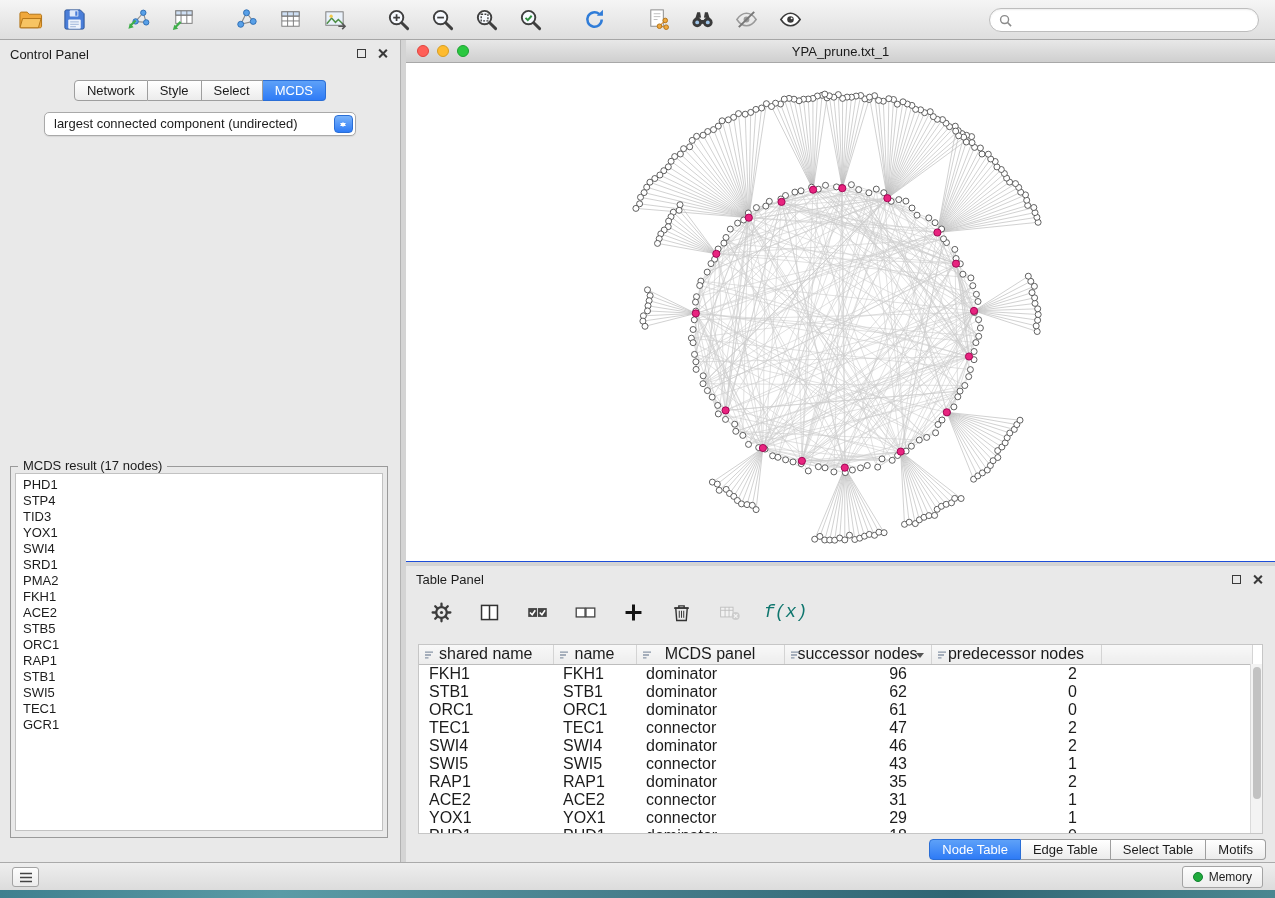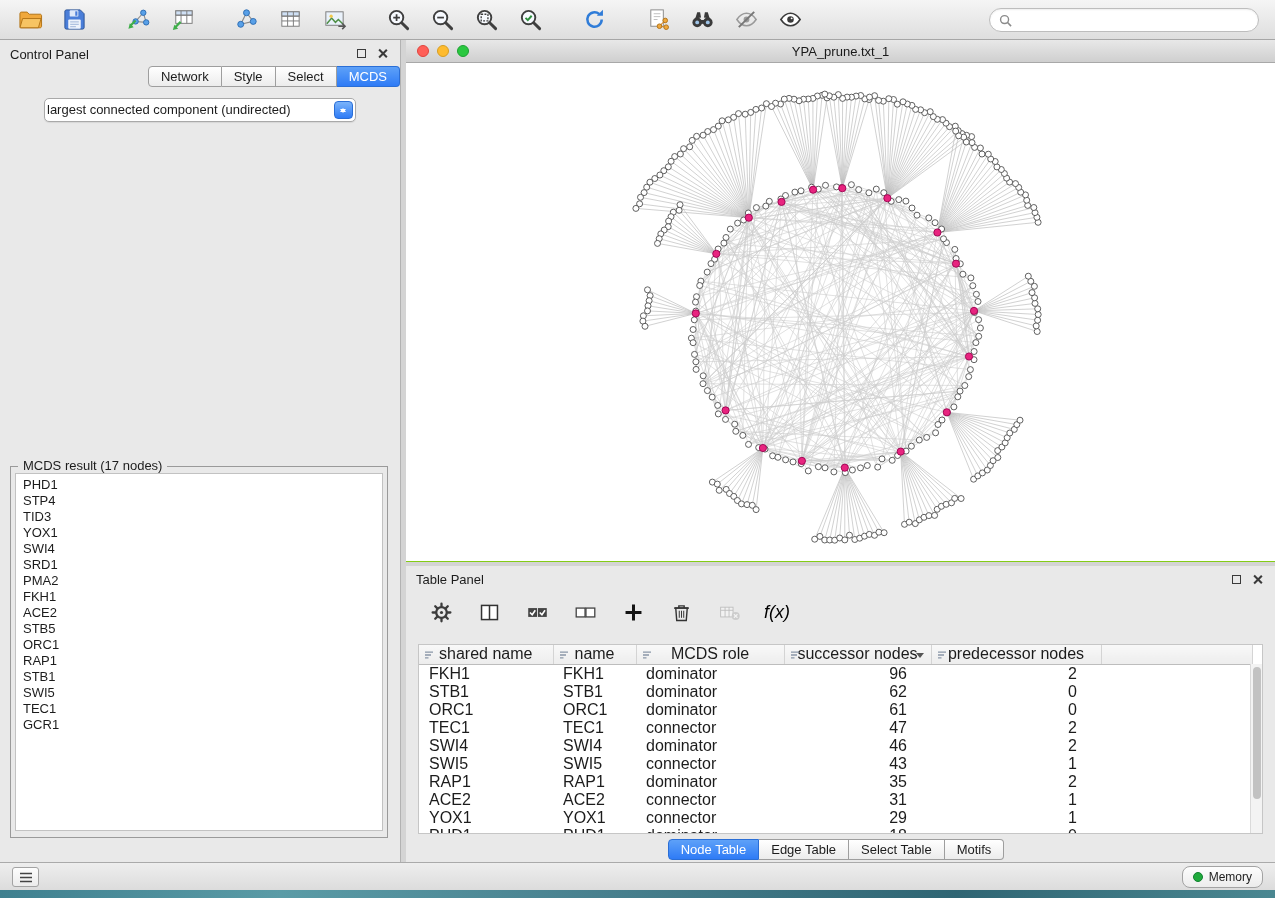--- a/index.html
+++ b/index.html
@@ -15,68 +15,68 @@
   .search-box input{border:none;outline:none;flex:1;font-size:12px;background:transparent;margin-left:6px}
 
   
   .control-panel{position:absolute;left:0;top:40px;width:401px;height:822px;background:#e9e9e9;border-right:1px solid #b2b2b2}
   .cp-header{position:relative;height:26px;padding:7px 10px 0}
   .win-icons{position:absolute;right:12px;top:8px;display:flex;gap:11px;align-items:center}
   .float-icon{width:9px;height:9px;border:1.5px solid #3a3a3a;display:inline-block}
   .x-icon{width:11px;height:11px;display:inline-block;position:relative}
   .x-icon::before,.x-icon::after{content:"";position:absolute;left:5px;top:0;width:1.8px;height:11px;background:#3a3a3a}
   .x-icon::before{transform:rotate(45deg)}.x-icon::after{transform:rotate(-45deg)}
-  .tabs-row{display:flex;justify-content:flex-end;margin-top:0}
+  .tabs-row{display:flex;justify-content:center;margin-top:14px}
   .seg{display:flex}
   .tab{height:21px;line-height:19px;padding:0 12px;background:linear-gradient(#ffffff,#ececec);border:1px solid #9e9e9e;border-left:none;font-size:13px;white-space:nowrap}
   .tab:first-child{border-left:1px solid #9e9e9e;border-radius:4px 0 0 4px}
   .tab:last-child{border-radius:0 4px 4px 0}
   .tab.active{background:linear-gradient(#5ea1f8,#2e7bf6);color:#fff;border-color:#2a6ed6}
   .opt-label{text-align:center;margin-top:27px}
-  .combo{position:relative;margin:11px auto 0;width:312px;height:24px;background:#fff;border:1px solid #a9a9a9;border-radius:5px;line-height:22px;padding:0 28px 0 2px;box-shadow:0 1px 1px rgba(0,0,0,.08);white-space:nowrap;overflow:hidden}
+  .combo{position:relative;margin:11px auto 0;width:312px;height:24px;background:#fff;border:1px solid #a9a9a9;border-radius:5px;line-height:22px;padding:0 28px 0 9px;box-shadow:0 1px 1px rgba(0,0,0,.08);white-space:nowrap;overflow:hidden}
   .stepper{position:absolute;right:2px;top:2px;width:19px;height:18px;border-radius:4px;background:linear-gradient(#7ab3fa,#2e7bf6);border:1px solid #2a6ed6}
   .stepper::before{content:"";position:absolute;left:5px;top:3px;border:3.5px solid transparent;border-bottom:4px solid #fff}
   .stepper::after{content:"";position:absolute;left:5px;bottom:2px;border:3.5px solid transparent;border-top:4px solid #fff}
   .btn-row{display:flex;justify-content:center;gap:14px;margin-top:15px}
   .btn{height:23px;padding:0 15px;font-size:13px;background:linear-gradient(#ffffff,#f0f0f0);border:1px solid #a9a9a9;border-radius:5px}
   .btn.focused{border-color:#5c9bef;box-shadow:0 0 0 3px rgba(100,160,240,.55)}
   .mcds-group{position:absolute;left:10px;top:426px;width:378px;height:372px;border:1px solid #9a9a9a}
   .mcds-legend{position:absolute;left:18px;top:418px;background:#e9e9e9;padding:0 5px;z-index:2}
   .mcds-list{position:absolute;left:15px;top:433px;width:368px;height:358px;background:#fff;border:1px solid #c2c2c2;padding:3px 0 0 7px;overflow:hidden}
   .result-item{height:16px;line-height:16px;font-size:13px}
 
   
-  .network-window{position:absolute;left:406px;top:40px;width:869px;height:522px;background:#84cc16}
+  .network-window{position:absolute;left:406px;top:40px;width:869px;height:522px;background:#1d4ed8}
   .net-titlebar{height:23px;background:linear-gradient(#e8e8e8,#cfcfcf);border-bottom:1px solid #a8a8a8;position:relative;display:flex;align-items:center;justify-content:center;font-size:13px;color:#1a1a1a}
   .traffic{position:absolute;left:11px;top:5px;display:flex;gap:8px}
   .light{width:12px;height:12px;border-radius:50%}
   .net-canvas{width:869px;height:498px;background:#fff;overflow:hidden}
 
   
   .table-panel{position:absolute;left:406px;top:566px;width:869px;height:296px;background:#e9e9e9}
   .tp-header{position:relative;height:24px;padding:6px 10px 0}
   .tp-toolbar{height:44px;display:flex;align-items:center;padding-left:22px;gap:22px}
   .ticon{width:26px;height:26px;display:flex;align-items:center;justify-content:center}
   .ticon svg{width:23px;height:23px}
-  .fx{font-family:Liberation Sans, sans-serif;font-style:italic;font-size:18px;color:#000000}
+  .fx{font-family:Liberation Mono, monospace;font-style:italic;font-size:18px;color:#0f766e}
   .node-table-wrap{position:absolute;left:12px;top:78px;width:845px;height:190px;background:#fff;border:1px solid #c6c6c6;overflow:hidden}
   table{border-collapse:collapse;table-layout:fixed;width:833px;font-size:16px}
   thead th{height:19px;background:linear-gradient(#f8f8f8,#ededed);border-right:1px solid #d4d4d4;border-bottom:1px solid #bdbdbd;font-weight:normal;text-align:center;position:relative;padding:0 2px;white-space:nowrap;overflow:hidden}
   thead th .hicon{position:absolute;left:5px;top:5px}
   thead th .chev{position:absolute;right:7px;top:8px;width:0;height:0;border:4px solid transparent;border-top:5px solid #555}
   tbody td{height:16px;padding:0 10px;white-space:nowrap;overflow:hidden}
   td.c3,td.c4{text-align:right;padding-right:24px}
   .vscroll{position:absolute;right:0;top:19px;bottom:0;width:12px;background:#f3f3f3;border-left:1px solid #dadada}
   .vthumb{position:absolute;left:1.5px;top:3px;width:8px;height:78%;background:#c2c2c2;border-radius:4px}
-  .tp-tabs{position:absolute;left:0;right:9px;top:273px;display:flex;justify-content:center}
+  .tp-tabs{position:absolute;left:0;right:9px;top:273px;display:flex;justify-content:flex-end}
 
   
   .statusbar{position:absolute;left:0;top:862px;width:1275px;height:28px;background:linear-gradient(#eeeeee,#dcdcdc);border-top:1px solid #aaaaaa}
   .list-btn{position:absolute;left:12px;top:4px;width:27px;height:20px;border:1px solid #a3a3a3;border-radius:3px;background:linear-gradient(#fdfdfd,#ececec);display:flex;align-items:center;justify-content:center}
-  .memory-btn{position:absolute;right:12px;top:3px;height:22px;border:1px solid #a3a3a3;border-radius:8px;background:linear-gradient(#fdfdfd,#ececec);display:flex;align-items:center;gap:6px;padding:0 10px;font-size:12px}
+  .memory-btn{position:absolute;right:12px;top:3px;height:22px;border:1px solid #a3a3a3;border-radius:3px;background:linear-gradient(#fdfdfd,#ececec);display:flex;align-items:center;gap:6px;padding:0 10px;font-size:12px}
   .mem-dot{width:10px;height:10px;border-radius:50%;background:#1faa3c;border:1px solid #128030}
   .desktop-strip{position:absolute;left:0;top:890px;width:1275px;height:8px;background:linear-gradient(90deg,#3f808f,#5a9ba6 22%,#477f8d 48%,#2f6573 75%,#4a8791)}
 </style>
 </head>
 <body>
 
 <div class="toolbar">
   <button class="tbtn">
     <svg viewBox="0 0 26 26">
         <path d="M2 7c0-1 .6-1.7 1.5-1.7h6l2.2 2.2H23c.9 0 1.5.7 1.5 1.6V20c0 .9-.6 1.6-1.5 1.6H3.5C2.6 21.6 2 21 2 20z" fill="#f0a83c" stroke="#b27417"></path>
@@ -1207,21 +1207,21 @@
       <thead>
           <tr>
             <th><svg class="hicon" width="10" height="10" viewBox="0 0 10 10">
                 <path d="M1 2.2h8M1 5h6M1 7.8h3.5" stroke="#8a97a8" stroke-width="1.3" fill="none"></path>
               </svg><span>shared name</span></th>
             <th><svg class="hicon" width="10" height="10" viewBox="0 0 10 10">
                 <path d="M1 2.2h8M1 5h6M1 7.8h3.5" stroke="#8a97a8" stroke-width="1.3" fill="none"></path>
               </svg><span>name</span></th>
             <th><svg class="hicon" width="10" height="10" viewBox="0 0 10 10">
                 <path d="M1 2.2h8M1 5h6M1 7.8h3.5" stroke="#8a97a8" stroke-width="1.3" fill="none"></path>
-              </svg><span>MCDS role</span></th>
+              </svg><span>MCDS panel</span></th>
             <th><svg class="hicon" width="10" height="10" viewBox="0 0 10 10">
                 <path d="M1 2.2h8M1 5h6M1 7.8h3.5" stroke="#8a97a8" stroke-width="1.3" fill="none"></path>
               </svg><span>successor nodes</span><span class="chev"></span></th>
             <th><svg class="hicon" width="10" height="10" viewBox="0 0 10 10">
                 <path d="M1 2.2h8M1 5h6M1 7.8h3.5" stroke="#8a97a8" stroke-width="1.3" fill="none"></path>
               </svg><span>predecessor nodes</span></th>
             <th></th>
           </tr>
         </thead>
       <tbody>

